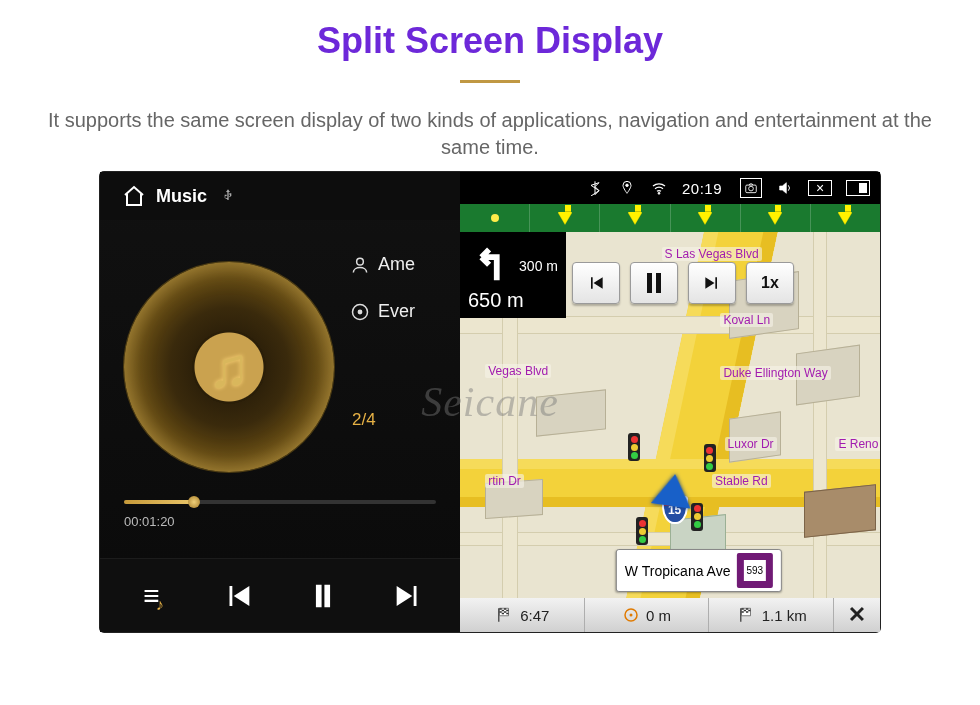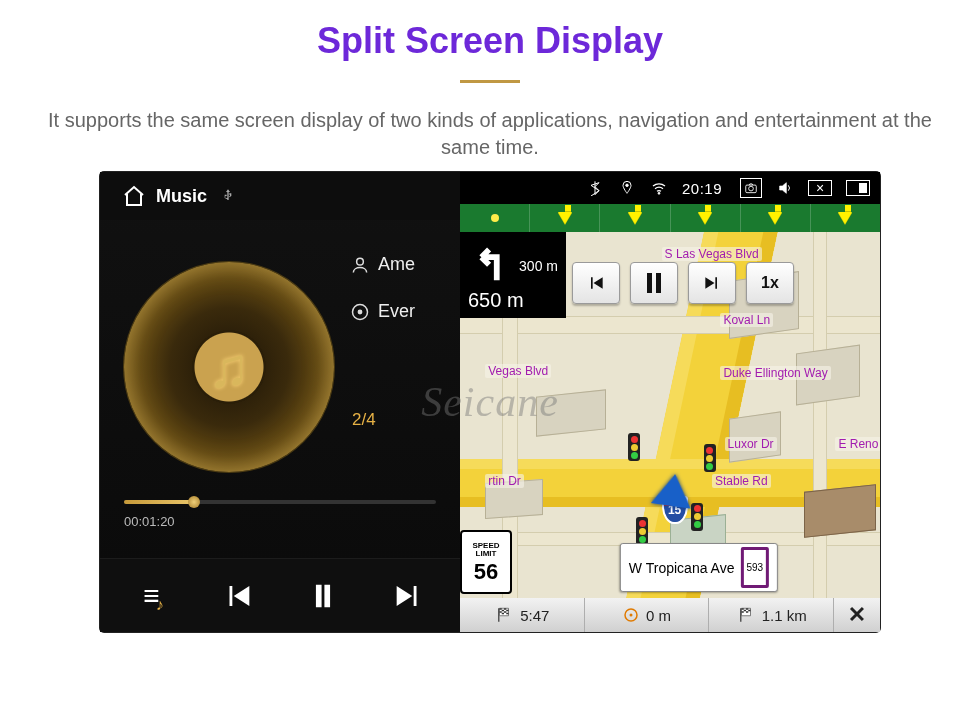--- a/index.html
+++ b/index.html
@@ -177,21 +177,21 @@
   .ml1{left:48%;top:4%;}.ml2{left:62%;top:22%;}.ml3{left:62%;top:32%;margin-top:17px;}
   .ml4{left:6%;top:36%;}.ml5{left:63%;top:56%;}.ml6{left:60%;top:66%;}
   .ml7{left:82%;top:56%;margin-left:31px;}.ml8{left:6%;top:66%;}
 
   .streetbar{
     position:absolute; left:50%; transform:translateX(-50%); bottom:40px;
     background:#fff; color:#000; border:1px solid #888; border-radius:3px;
     font-size:14px; padding:3px 8px; box-shadow:0 1px 2px rgba(0,0,0,.3);
     display:flex;align-items:center;gap:6px;margin-left:29px;
   }
-  .streetbar .chip{font-size:10px;border:3px solid #701a75;padding:12px 3px;border-radius:2px;}
+  .streetbar .chip{font-size:10px;border:7px solid #701a75;padding:5px 3px;border-radius:2px;}
   .map, .turnbox, .speedbox, .speedplate { z-index: 1; }
   .turnbox, .speedbox, .speedplate, .streetbar, .simctrl, .greenbar, .status, .bottombar { z-index: 5; }
 
   .simctrl{
     position:absolute; left:112px; top:90px; display:flex; gap:10px; z-index:6;
   }
   .simbtn{
     width:48px;height:42px;background:linear-gradient(#fff,#e4e4e4);
     border:1px solid #9a9a9a; border-radius:4px; box-shadow:0 2px 2px rgba(0,0,0,.25);
     display:flex;align-items:center;justify-content:center;font-size:20px;color:#111;font-weight:bold;
@@ -429,40 +429,35 @@
           <span class="bar"></span>
         </div>
       <div class="simbtn">
           <svg viewBox="0 0 24 24">
             <path d="M16 5h2v14h-2zM4 5v14l11-7z"></path>
           </svg>
         </div>
       <div class="simbtn onex">1x</div>
     </div>
 
-    <div class="speedbox">
-      <span class="l1">SPEED</span>
-      <span class="l2">LIMIT</span>
-      <span class="v">56</span>
-    </div>
     <div class="speedplate">50</div>
 
     <div class="streetbar">
       <span>W Tropicana Ave</span>
       <span class="chip">593</span>
     </div>
 
     <div class="bottombar">
       <div class="bb-seg">
         <svg class="flag" viewBox="0 0 24 24">
             <rect x="4" y="3" width="2" height="18" fill="#555"></rect>
             <path d="M6 3h12v10H6z" fill="#fff" stroke="#555"></path>
             <path d="M6 3h3v2H6zM12 3h3v2h-3zM9 5h3v2H9zM15 5h3v2h-3zM6 7h3v2H6zM12 7h3v2h-3zM9 9h3v2H9zM15 9h3v2h-3z" fill="#333"></path>
           </svg>
-        <span>5:47</span>
+        <span>6:47</span>
       </div>
       <div class="bb-seg">
         <svg width="18" height="18" viewBox="0 0 24 24">
             <circle cx="12" cy="12" r="8" fill="none" stroke="#e07a00" stroke-width="2"></circle>
             <circle cx="12" cy="12" r="2" fill="#e07a00"></circle>
           </svg>
         <span>0 m</span>
       </div>
       <div class="bb-seg">
         <svg class="flag" viewBox="0 0 24 24">

